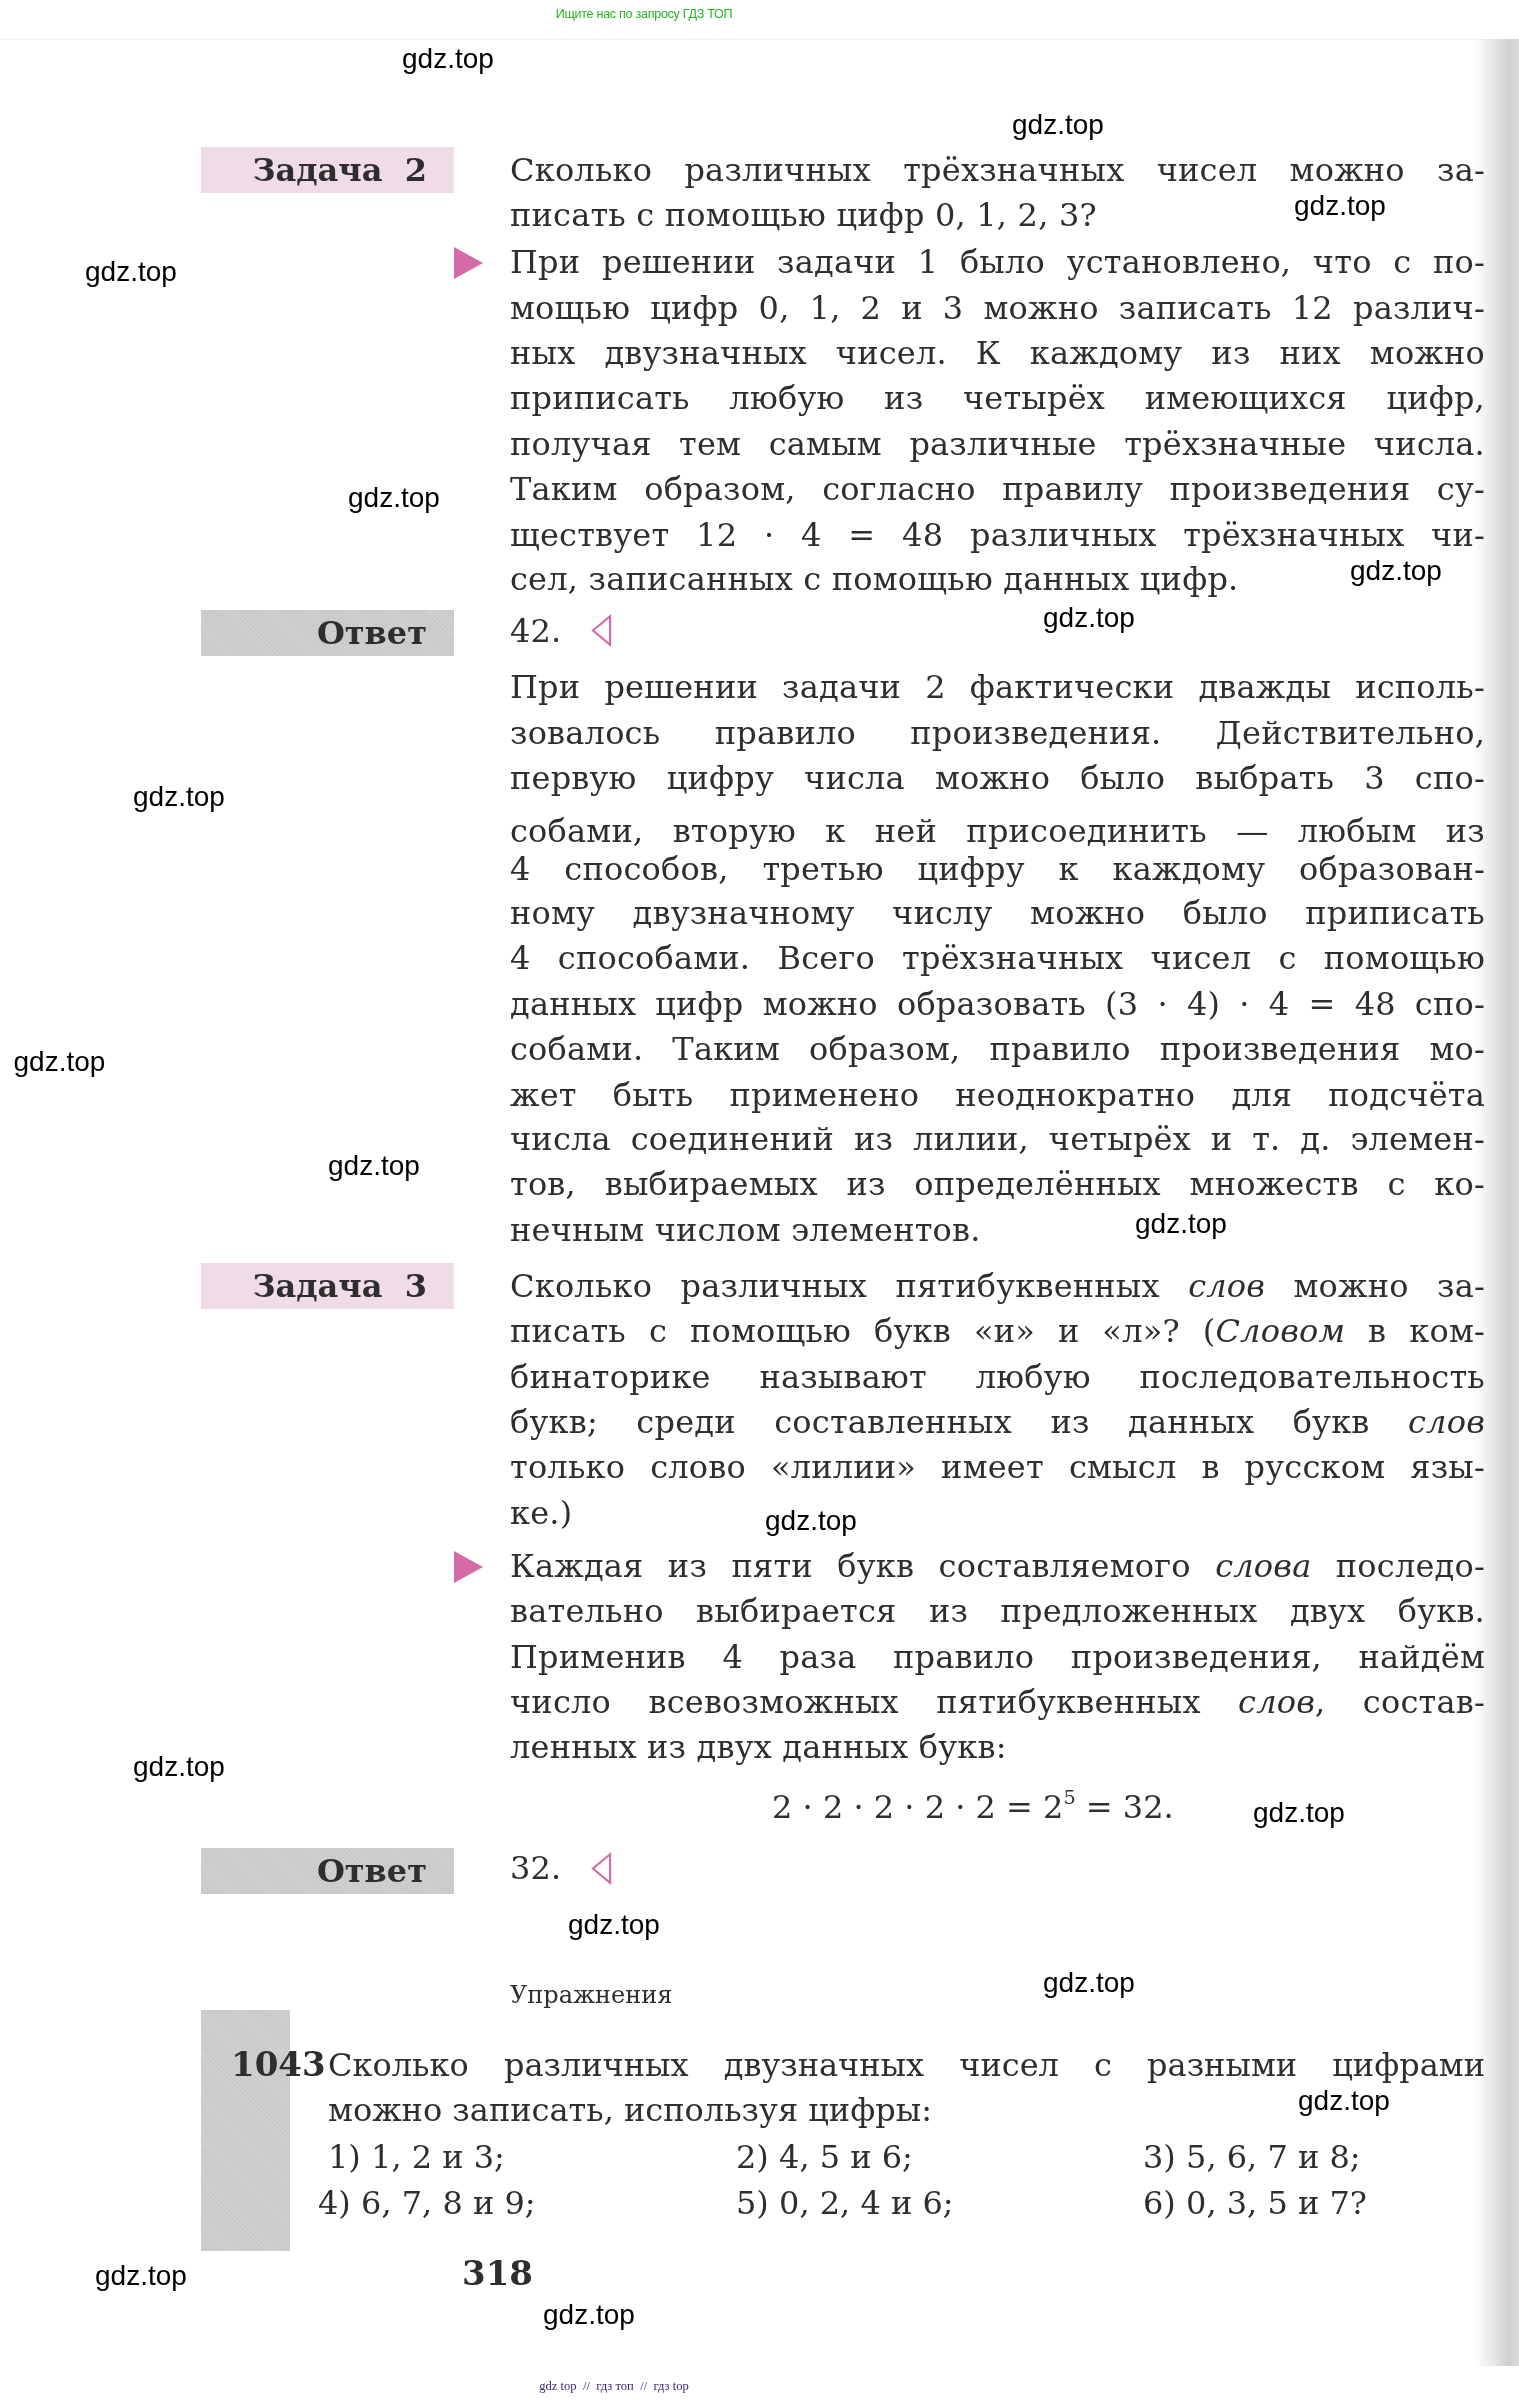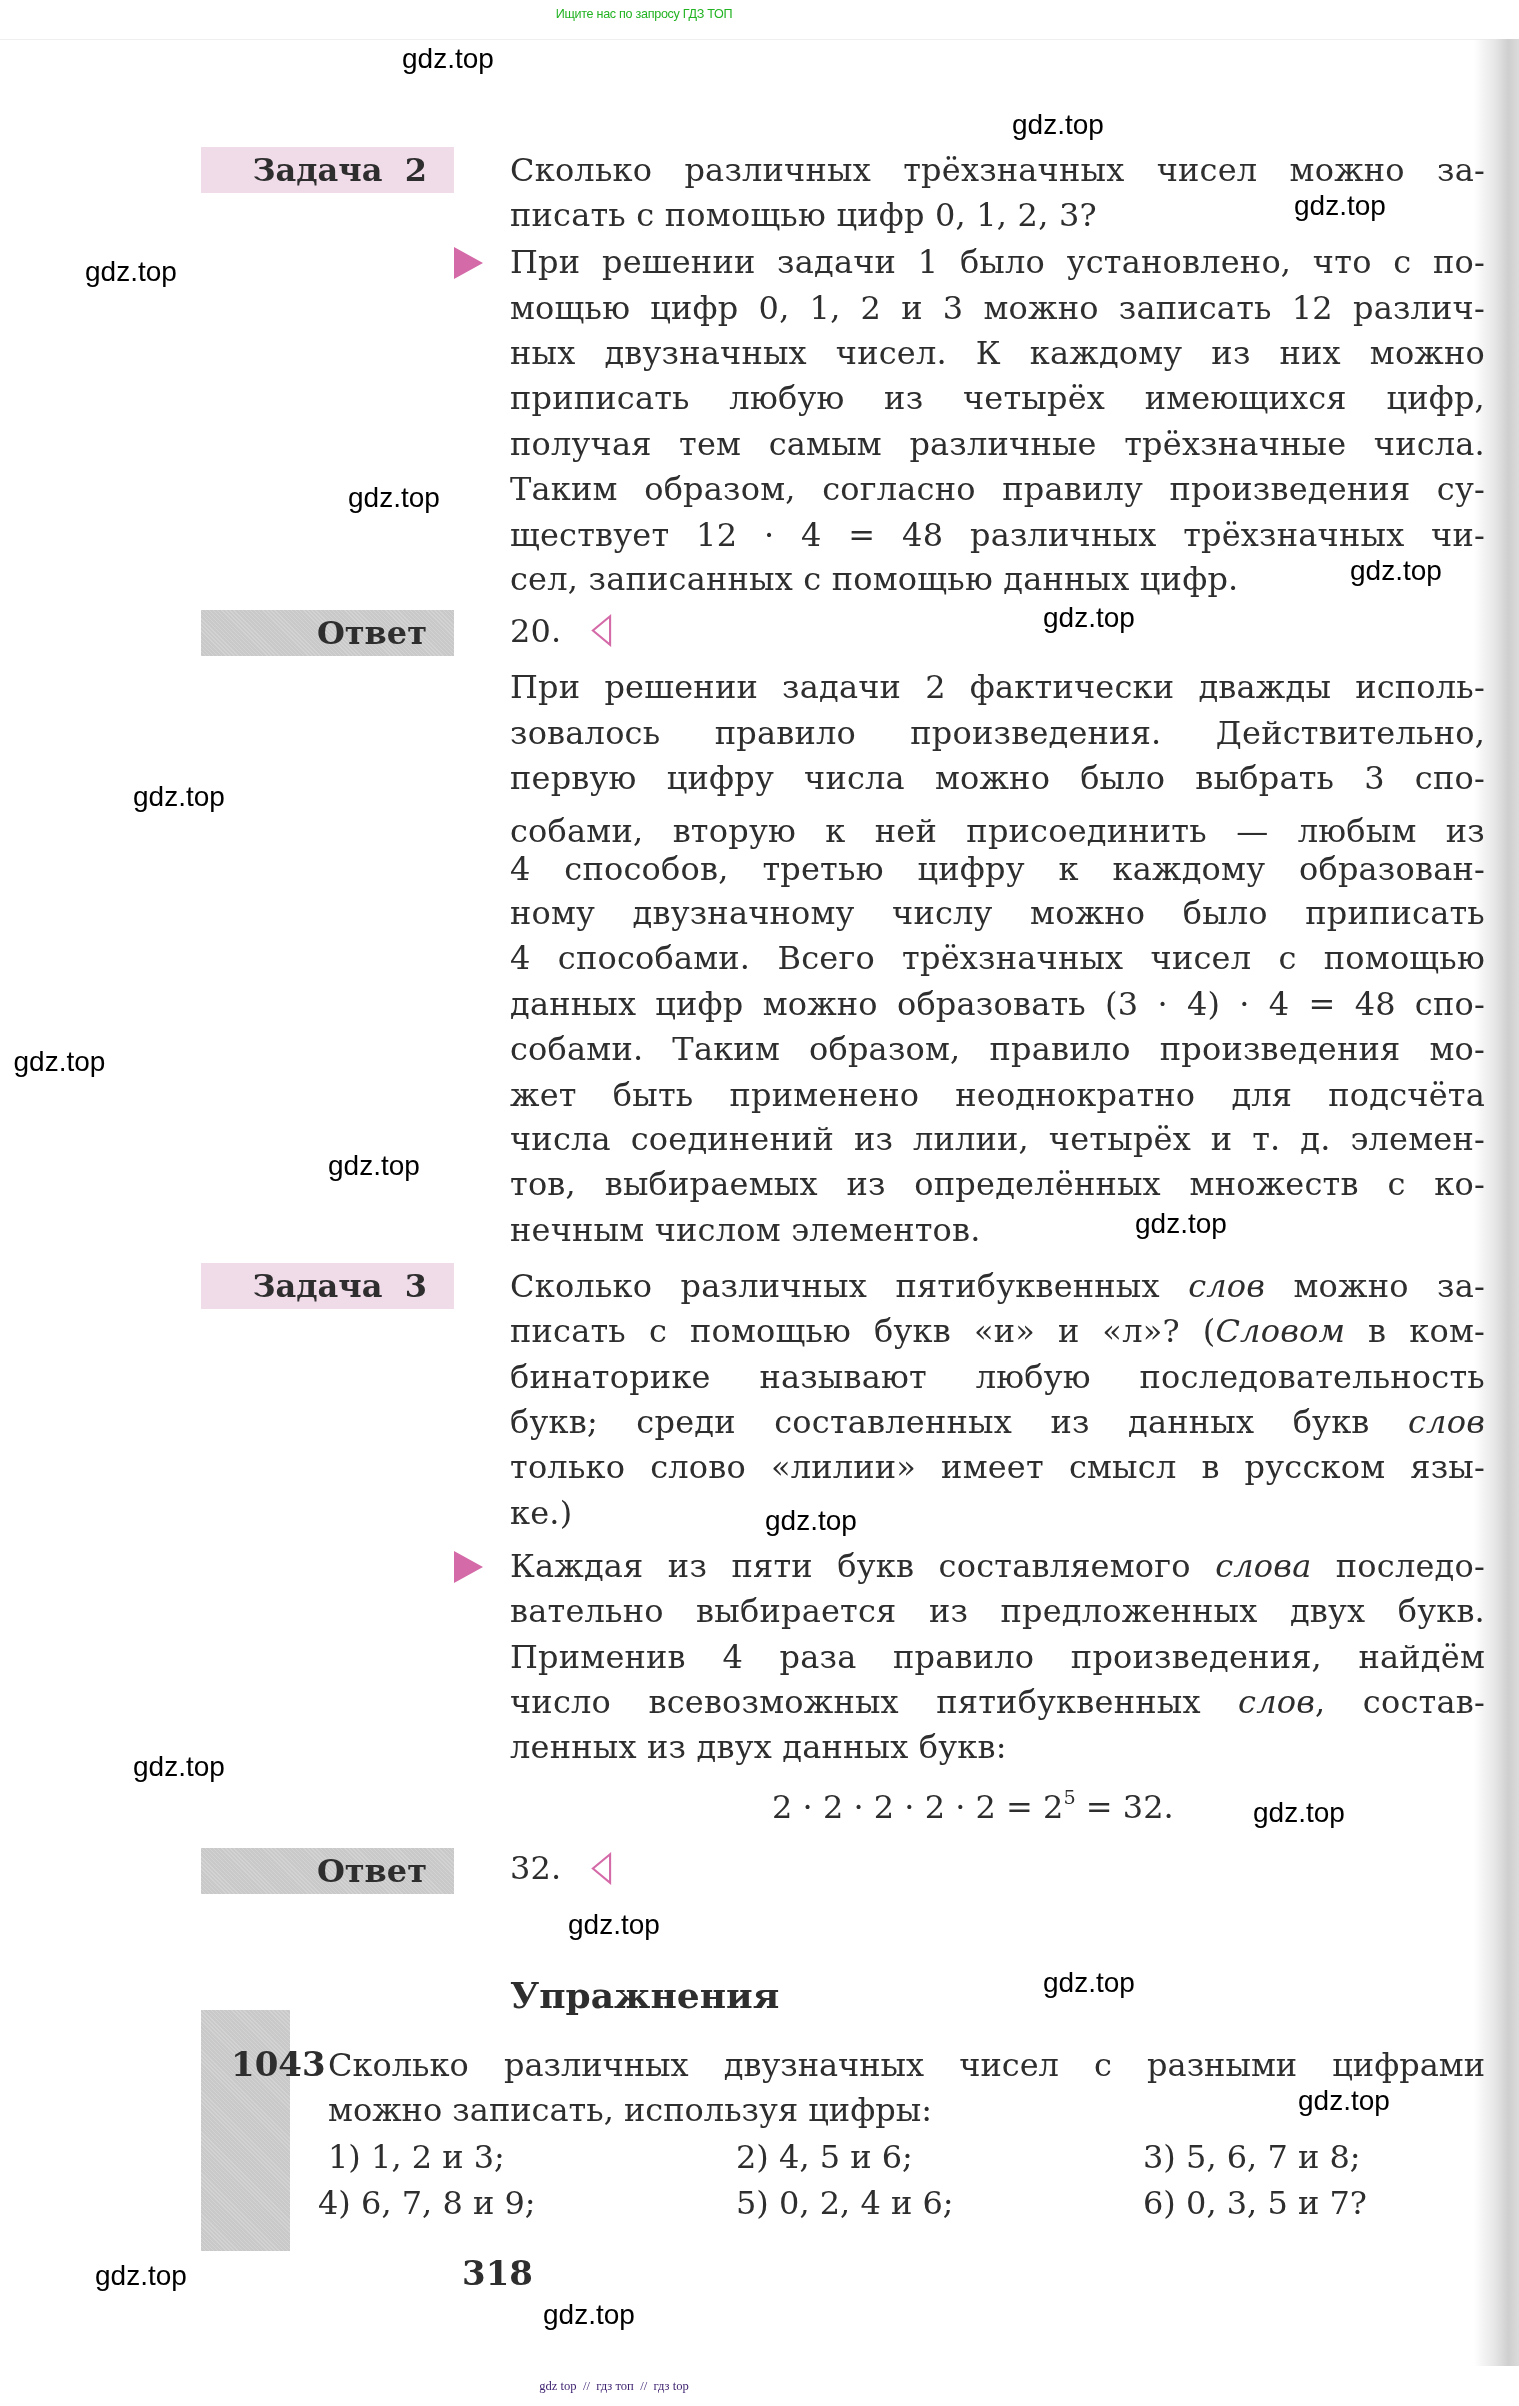--- a/index.html
+++ b/index.html
@@ -48,21 +48,21 @@
     border-left:29px solid #d46aa8;
   }
   .tri-left {
     position:absolute; width:21px; height:33px;
   }
   .formula {
     position:absolute; left:772px; font-size:32px; line-height:39px; white-space:nowrap;
   }
   .formula sup { font-size:19.3px; vertical-align:top; line-height:19.3px; }
   .section-title {
-    position:absolute; left:510px; font-weight:bold; font-size:36px; line-height:39px;
+    position:absolute; left:510px; font-weight:normal; font-size:24px; line-height:39px;
   }
   .ex-num-box {
     position:absolute; left:201px; top:2010px; width:89px; height:241px;
     background:#c9c9c9;
     background-image:repeating-linear-gradient(45deg, rgba(255,255,255,0.18) 0 1px, rgba(0,0,0,0) 1px 2.9px);
   }
   .ex-num {
     position:absolute; left:201px; font-weight:bold; font-size:34px; line-height:39px;padding-left:30px;
   }
   .ex-line {
@@ -105,21 +105,21 @@
 <div class="line" style="top:334px;">ных двузначных чисел. К каждому из них можно</div>
 <div class="line" style="top:379px;">приписать любую из четырёх имеющихся цифр,</div>
 <div class="line" style="top:425px;">получая тем самым различные трёхзначные числа.</div>
 <div class="line" style="top:470px;">Таким образом, согласно правилу произведения су-</div>
 <div class="line" style="top:516px;">ществует 12 · 4 = 48 различных трёхзначных чи-</div>
 <div class="line last" style="top:560px;">сел, записанных с помощью данных цифр.</div>
 
 <div class="tag gray" style="top:610px;">
   <span>Ответ</span>
 </div>
-<div class="line last" style="top:612px; width:auto;">20.</div>
+<div class="line last" style="top:612px; width:auto;">42.</div>
 <svg class="tri-left" style="left:591px; top:614px;" viewBox="0 0 22 34">
   <polygon points="20,2 2,17 20,32" fill="none" stroke="#d46aa8" stroke-width="2.2"></polygon>
 </svg>
 
 <div class="line" style="top:668px;">При решении задачи 2 фактически дважды исполь-</div>
 <div class="line" style="top:714px;">зовалось правило произведения. Действительно,</div>
 <div class="line" style="top:759px;">первую цифру числа можно было выбрать 3 спо-</div>
 <div class="line" style="top:812px;">собами, вторую к ней присоединить — любым из</div>
 <div class="line" style="top:850px;">4 способов, третью цифру к каждому образован-</div>
 <div class="line" style="top:894px;">ному двузначному числу можно было приписать</div>

